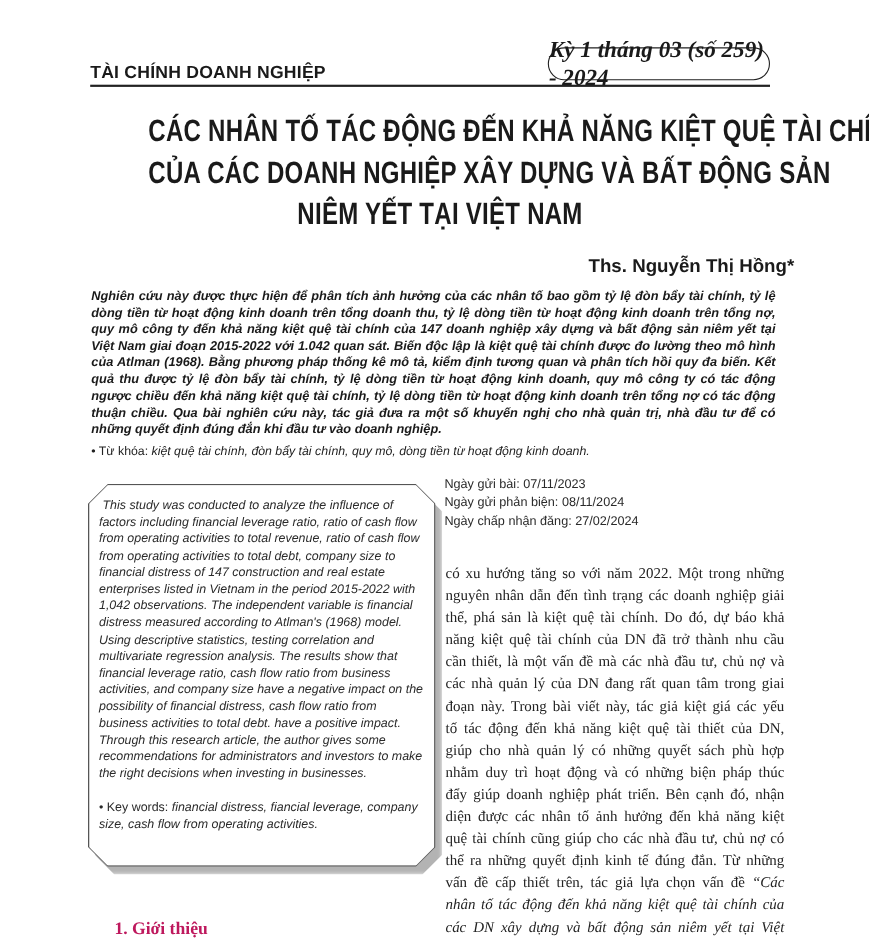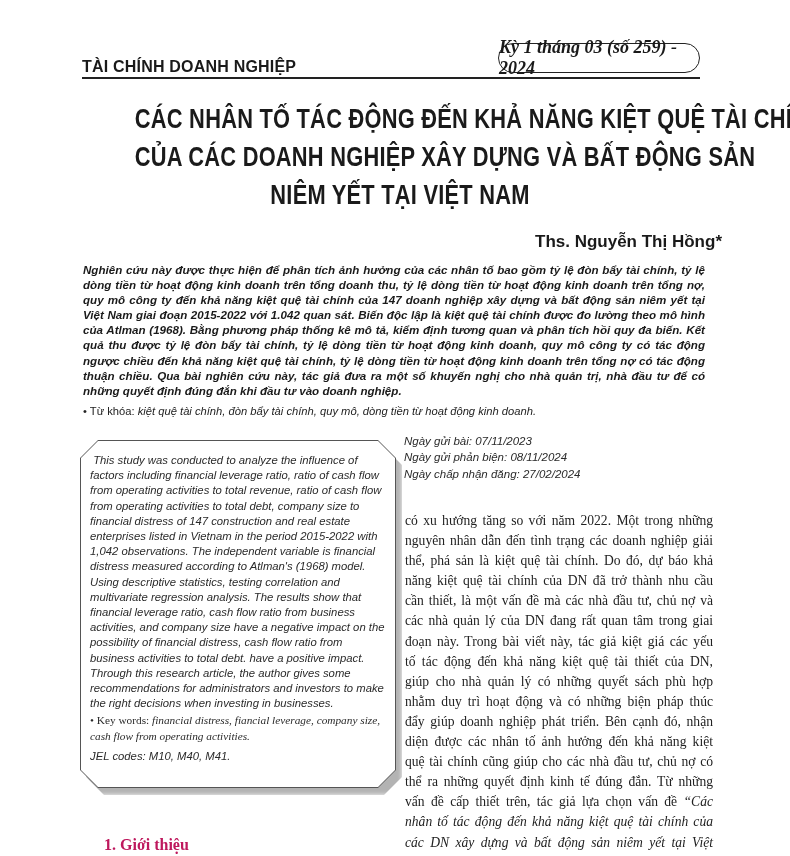--- a/index.html
+++ b/index.html
@@ -1,40 +1,40 @@
 <!DOCTYPE html>
 <html><head>
 <meta charset="utf-8">
 <style>
   html, body { margin: 0; padding: 0; background: #ffffff; }
   body { width: 790px; height: 856px; position: relative; overflow: hidden; color: #1a1a1a; }
   .header { position: absolute; left: 82px; top: 38px; width: 618px; height: 40px; }
   .section-label { position: absolute; left: 0; top: 20px; font-family: "Liberation Sans", sans-serif; font-weight: bold; font-size: 16px; letter-spacing: 0.2px; color: #1a1a1a; }
-  .issue-pill { position: absolute; right: 0; top: 5px; height: 30px; width: 202px; border: 1.5px solid #222; border-radius: 16px; box-sizing: border-box; display: flex; align-items: center; justify-content: center; font-family: "Liberation Serif", serif; font-style: italic; font-weight: bold; font-size: 18px; color: #1a1a1a; }
+  .issue-pill { position: absolute; right: 0; top: 5px; height: 30px; width: 202px; border: 1.5px solid #222; border-radius: 16px; box-sizing: border-box; display: flex; align-items: center; justify-content: center; font-family: "Liberation Serif", serif; font-style: italic; font-weight: bold; font-size: 21px; color: #1a1a1a; }
   .header-rule { position: absolute; left: 82px; top: 77px; width: 618px; height: 2px; background: #222; }
 
   .title { position: absolute; left: 60px; top: 100px; width: 680px; text-align: center; font-family: "Liberation Sans", sans-serif; font-weight: bold; font-size: 28px; line-height: 38px; color: #1a1a1a; transform: scaleX(0.78); transform-origin: 340px 0; letter-spacing: 0.3px; }
   .title div { white-space: nowrap; }
   .author { position: absolute; right: 68px; top: 232px; font-family: "Liberation Sans", sans-serif; font-weight: bold; font-size: 17px; color: #1a1a1a; }
 
   .abstract-vi { position: absolute; left: 83px; top: 262px; width: 622px; font-family: "Liberation Sans", sans-serif; font-style: italic; font-weight: bold; font-size: 11.6px; line-height: 15.1px; color: #1a1a1a; text-align: justify; }
   .keywords-vi { position: absolute; left: 83px; top: 405px; width: 640px; font-family: "Liberation Sans", sans-serif; font-size: 11.2px; color: #222; }
   .keywords-vi .kw { font-style: italic; }
 
   .en-box-shadow { position: absolute; left: 86px; top: 447px; width: 316px; height: 348px; background: #9a9a9a; clip-path: polygon(18px 0, calc(100% - 18px) 0, 100% 18px, 100% calc(100% - 18px), calc(100% - 18px) 100%, 18px 100%, 0 calc(100% - 18px), 0 18px); filter: blur(2px); opacity: 0.75; }
   .en-box-border { position: absolute; left: 80px; top: 440px; width: 316px; height: 348px; background: #555; clip-path: polygon(18px 0, calc(100% - 18px) 0, 100% 18px, 100% calc(100% - 18px), calc(100% - 18px) 100%, 18px 100%, 0 calc(100% - 18px), 0 18px); }
   .en-box { position: absolute; left: 81px; top: 441px; width: 314px; height: 346px; background: #fff; clip-path: polygon(17px 0, calc(100% - 17px) 0, 100% 17px, 100% calc(100% - 17px), calc(100% - 17px) 100%, 17px 100%, 0 calc(100% - 17px), 0 17px); box-sizing: border-box; padding: 12px 8px 0 9px; font-family: "Liberation Sans", sans-serif; font-style: italic; font-size: 11.3px; line-height: 15.2px; color: #2a2a2a; }
   .en-box p { margin: 0; }
-  .en-box .en-kw { margin-top: 2px; font-style: normal; font-family: Liberation Serif, serif; }
+  .en-box .en-kw { margin-top: 16px; font-style: normal; }
   .en-box .en-kw .kw { font-style: italic; }
   .en-box .jel { margin-top: 5px; }
 
   .intro-heading { position: absolute; left: 104px; top: 836px; font-family: "Liberation Serif", serif; font-weight: bold; font-size: 16px; color: #be185d; }
 
-  .dates { position: absolute; left: 404px; top: 433px; font-family: "Liberation Sans", sans-serif; font-style: italic; font-size: 11.5px; line-height: 16.4px; color: #2a2a2a; }
+  .dates { position: absolute; left: 404px; top: 433px; font-family: "Liberation Sans", sans-serif; font-size: 11.5px; line-height: 16.4px; color: #2a2a2a; }
   .body-text { position: absolute; left: 405px; top: 511px; width: 308px; font-family: "Liberation Serif", serif; font-size: 13.6px; line-height: 20.1px; color: #222; text-align: justify; text-align-last: justify; }
   .body-text .line { display: block; white-space: nowrap; text-align: justify; text-align-last: justify; }
   .body-text em { font-style: italic; }
 </style>
 </head>
 <body>
 
 <div class="header">
   <div class="section-label">TÀI CHÍNH DOANH NGHIỆP</div>
   <div class="issue-pill">Kỳ 1 tháng 03 (số 259) - 2024</div>
@@ -53,21 +53,20 @@
 
 <div class="keywords-vi">
   <span>• Từ khóa: </span><span class="kw">kiệt quệ tài chính, đòn bẩy tài chính, quy mô, dòng tiền từ hoạt động kinh doanh.</span>
 </div>
 
 <div class="en-box-shadow"></div>
 <div class="en-box-border"></div>
 <div class="en-box">
   <p>&nbsp;<span>This study was conducted to analyze the influence of factors including financial leverage ratio, ratio of cash flow from operating activities to total revenue, ratio of cash flow from operating activities to total debt, company size to financial distress of 147 construction and real estate enterprises listed in Vietnam in the period 2015-2022 with 1,042 observations. The independent variable is financial distress measured according to Atlman's (1968) model. Using descriptive statistics, testing correlation and multivariate regression analysis. The results show that financial leverage ratio, cash flow ratio from business activities, and company size have a negative impact on the possibility of financial distress, cash flow ratio from business activities to total debt. have a positive impact. Through this research article, the author gives some recommendations for administrators and investors to make the right decisions when investing in businesses.</span></p>
   <p class="en-kw"><span>• Key words: </span><span class="kw">financial distress, fiancial leverage, company size, cash flow from operating activities.</span></p>
-  <p class="jel">JEL codes: M10, M40, M41.</p>
 </div>
 
 <div class="intro-heading">1. Giới thiệu</div>
 
 <div class="dates">
   <div>Ngày gửi bài: 07/11/2023</div>
   <div>Ngày gửi phản biện: 08/11/2024</div>
   <div>Ngày chấp nhận đăng: 27/02/2024</div>
 </div>
 

